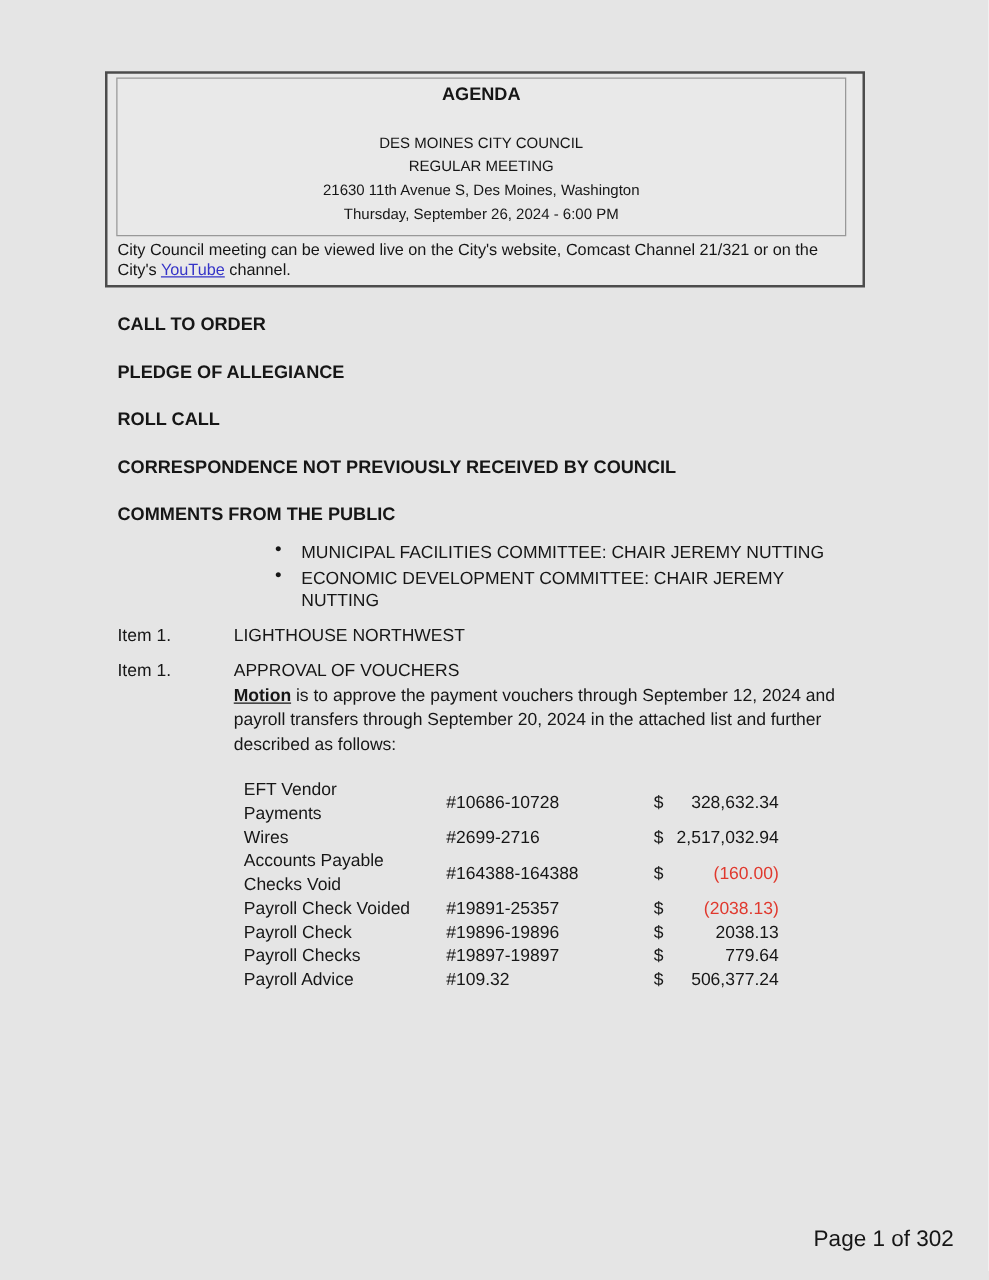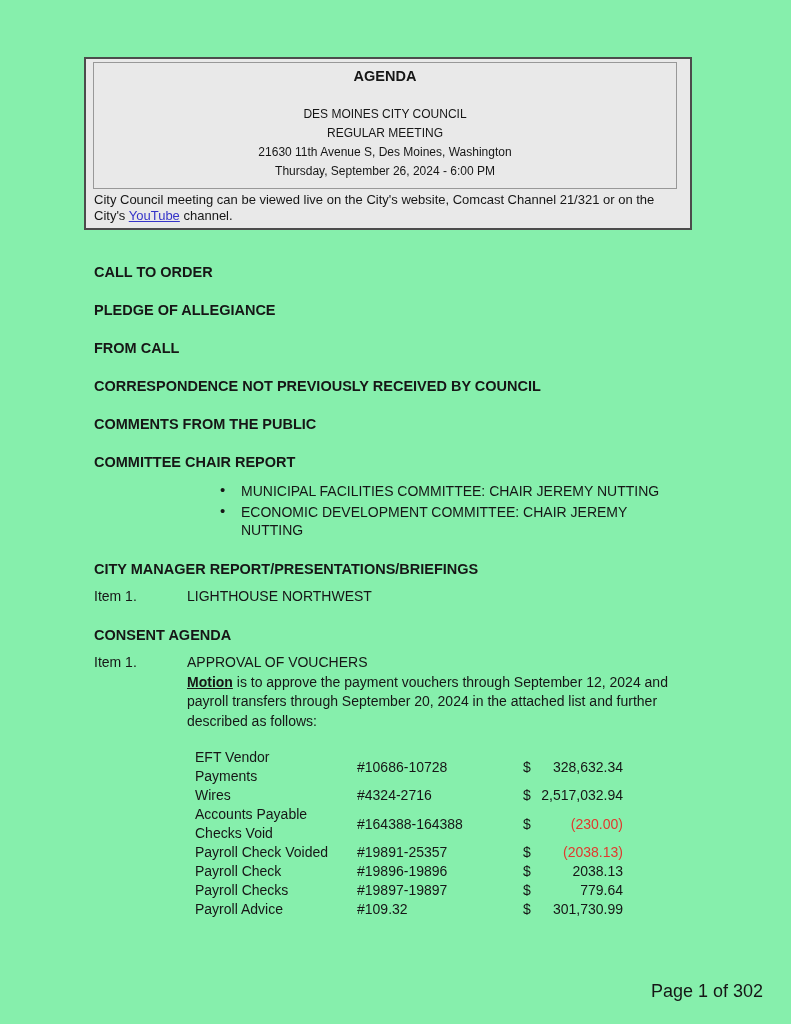--- a/index.html
+++ b/index.html
@@ -1,20 +1,20 @@
 <!DOCTYPE html>
 <html style="--header-bg: #e9e9e9; --link: #3534c8; --negative: #e0392e;"><head>
 <meta charset="utf-8">
 <style>
   html, body { margin: 0; padding: 0; background: #ffffff; }
   .page {
     position: relative;
     width: 791px;
     height: 1024px;
-    background: #86efac;
+    background: #e5e5e5;
     font-family: "Liberation Sans", sans-serif;
     color: #161616;
     overflow: hidden;
   }
 
   
   .header-box {
     position: absolute;
     left: 84px;
     top: 57px;
@@ -58,21 +58,21 @@
     left: 94px;
     top: 252px;
     width: 604px;
   }
   .sec-heading {
     font-size: 14.5px;
     font-weight: bold;
     line-height: 17px;
     margin: 21px 0 0;
   }
-  .sec-heading.first { margin-top: 12px; }
+  .sec-heading.first { margin-top: 0; }
 
   .bullets {
     margin: 11px 0 2px;
     padding: 0;
     list-style: none;
   }
   .bullets li {
     position: relative;
     margin-left: 147px;
     max-width: 450px;
@@ -134,70 +134,67 @@
     </div>
     <div class="notice">
       <span>City Council meeting can be viewed live on the City's website, Comcast Channel 21/321 or on the City's </span><a class="link">YouTube</a><span> channel.</span>
     </div>
   </div>
 
   <div class="content">
 
     <div class="sec-heading first">CALL TO ORDER</div>
     <div class="sec-heading">PLEDGE OF ALLEGIANCE</div>
-    <div class="sec-heading">FROM CALL</div>
+    <div class="sec-heading">ROLL CALL</div>
     <div class="sec-heading">CORRESPONDENCE NOT PREVIOUSLY RECEIVED BY COUNCIL</div>
     <div class="sec-heading">COMMENTS FROM THE PUBLIC</div>
-    <div class="sec-heading">COMMITTEE CHAIR REPORT</div>
 
     <ul class="bullets">
       <li>MUNICIPAL FACILITIES COMMITTEE: CHAIR JEREMY NUTTING</li>
       <li>ECONOMIC DEVELOPMENT COMMITTEE: CHAIR JEREMY NUTTING</li>
     </ul>
 
-    <div class="sec-heading">CITY MANAGER REPORT/PRESENTATIONS/BRIEFINGS</div>
 
     <div class="item-row">
       <span class="item-label">Item 1.</span>
       <span class="item-text">LIGHTHOUSE NORTHWEST</span>
     </div>
 
-    <div class="sec-heading">CONSENT AGENDA</div>
 
     <div class="item-row">
       <span class="item-label">Item 1.</span>
       <div class="item-body">
         <div>APPROVAL OF VOUCHERS</div>
         <p class="motion"><span class="motion-word">Motion</span><span> is to approve the payment vouchers through September 12, 2024 and payroll transfers through September 20, 2024 in the attached list and further described as follows:</span></p>
 
         <div class="vtable">
           <div class="vrow">
             <div class="vlabel">EFT Vendor
 Payments</div>
             <div class="vrange">#10686-10728</div>
             <div class="vamt">
                 <span>$</span>
                 <span class="num">328,632.34</span>
               </div>
           </div>
           <div class="vrow">
             <div class="vlabel">Wires</div>
-            <div class="vrange">#4324-2716</div>
+            <div class="vrange">#2699-2716</div>
             <div class="vamt">
                 <span>$</span>
                 <span class="num">2,517,032.94</span>
               </div>
           </div>
           <div class="vrow">
             <div class="vlabel">Accounts Payable
 Checks Void</div>
             <div class="vrange">#164388-164388</div>
             <div class="vamt">
                 <span>$</span>
-                <span class="num neg">(230.00)</span>
+                <span class="num neg">(160.00)</span>
               </div>
           </div>
           <div class="vrow">
             <div class="vlabel">Payroll Check Voided</div>
             <div class="vrange">#19891-25357</div>
             <div class="vamt">
                 <span>$</span>
                 <span class="num neg">(2038.13)</span>
               </div>
           </div>
@@ -215,21 +212,21 @@
             <div class="vamt">
                 <span>$</span>
                 <span class="num">779.64</span>
               </div>
           </div>
           <div class="vrow">
             <div class="vlabel">Payroll Advice</div>
             <div class="vrange">#109.32</div>
             <div class="vamt">
                 <span>$</span>
-                <span class="num">301,730.99</span>
+                <span class="num">506,377.24</span>
               </div>
           </div>
         </div>
 
       </div>
     </div>
 
   </div>
 
   <div class="footer">Page 1 of 302</div>

